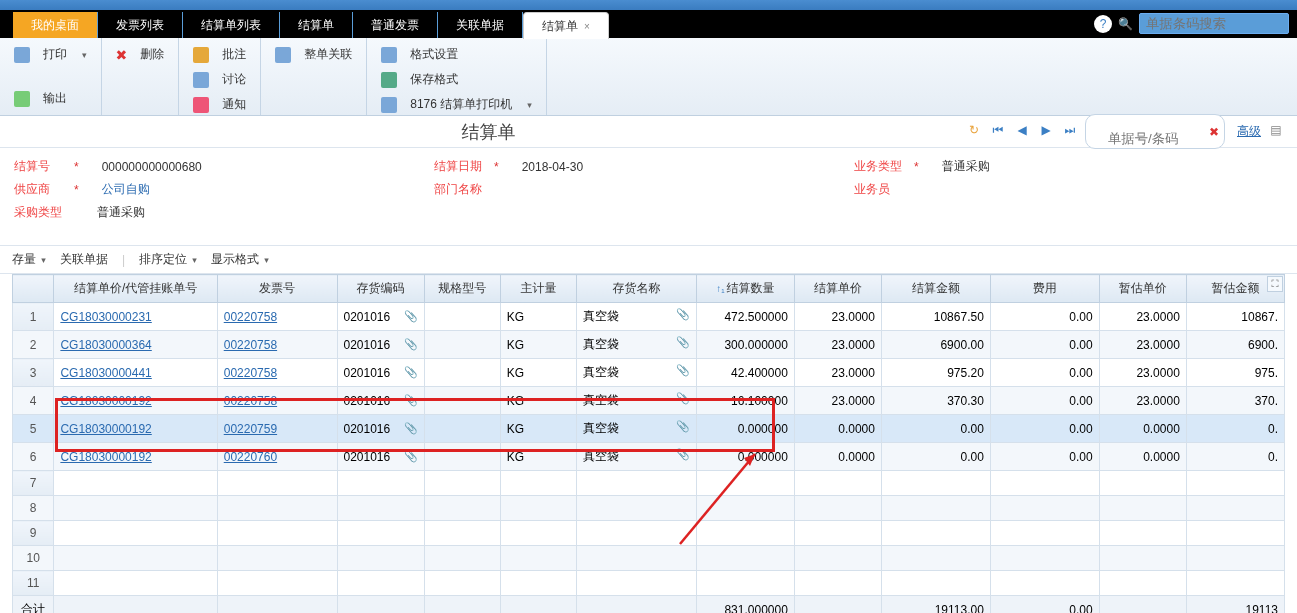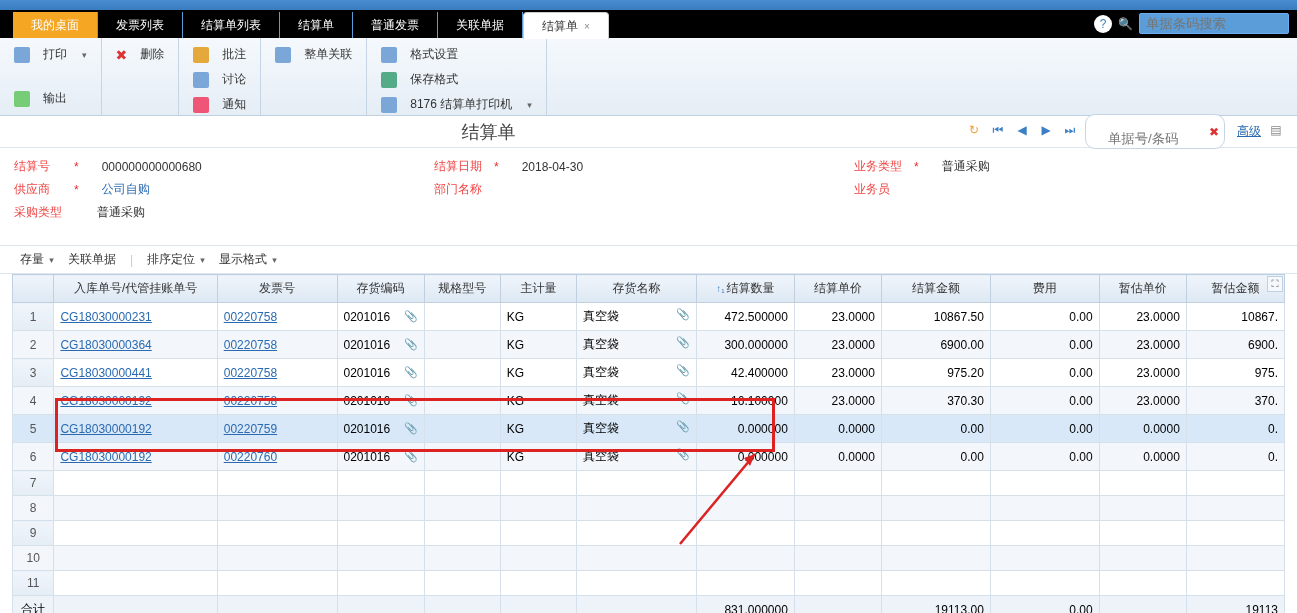--- a/index.html
+++ b/index.html
@@ -42,21 +42,21 @@
 .adv-link { color: #2a6ab0; text-decoration: underline; cursor: pointer; margin-left: 6px; }
 
 .form-area { background: #fff; padding: 10px 14px 18px; border-bottom: 1px solid #dde5ee; }
 .form-row { display: flex; margin-bottom: 6px; }
 .form-cell { display: flex; align-items: center; width: 420px; }
 .form-label { width: 56px; color: #ef4444; }
 .req { color: #d33; margin: 0 4px; }
 .form-value { color: #333; margin-left: 19px; }
 .form-value.link { color: #2a6ab0; }
 
-.grid-toolbar { background: #fff; padding: 5px 20px; display: flex; align-items: center; gap: 14px; border-bottom: 1px solid #dde5ee; }
+.grid-toolbar { background: #fff; padding: 5px 12px; display: flex; align-items: center; gap: 14px; border-bottom: 1px solid #dde5ee; }
 .gt-btn { cursor: pointer; color: #333; }
 .gt-sep { color: #ccc; }
 
 .grid-wrap { background: #fff; padding: 0 12px; position: relative; }
 .grid { border: 1px solid #b0c4de; width: 100%; border-collapse: collapse; }
 .grid th { background: linear-gradient(#f0f5fb, #dde8f3); border: 1px solid #c0d0e0; padding: 5px 6px; font-weight: normal; color: #333; font-size: 12px; }
 .grid td { border: 1px solid #d5e0eb; padding: 5px 6px; height: 23px; background: #fff; }
 .grid tr.alt td { background: #f3f7fb; }
 .grid tr.sel td { background: #d8e8f8; }
 .grid td.num { text-align: right; }
@@ -221,21 +221,21 @@
   <span class="gt-btn"><span>排序定位</span> <span class="dd">▾</span></span>
   <span class="gt-btn"><span>显示格式</span> <span class="dd">▾</span></span>
 </div>
 
 <div class="grid-wrap">
   <div class="expand-icon">⛶</div>
   <table class="grid">
     <thead>
       <tr>
         <th class="rownum"></th>
-        <th style="width:150px">入库单号/代管挂账单号</th>
+        <th style="width:150px">结算单价/代管挂账单号</th>
         <th style="width:110px">发票号</th>
         <th style="width:80px">存货编码</th>
         <th style="width:70px">规格型号</th>
         <th style="width:70px">主计量</th>
         <th style="width:110px">存货名称</th>
         <th style="width:90px"><span class="sort-icon">↑₁</span><span>结算数量</span></th>
         <th style="width:80px">结算单价</th>
         <th style="width:100px">结算金额</th>
         <th style="width:100px">费用</th>
         <th style="width:80px">暂估单价</th>

